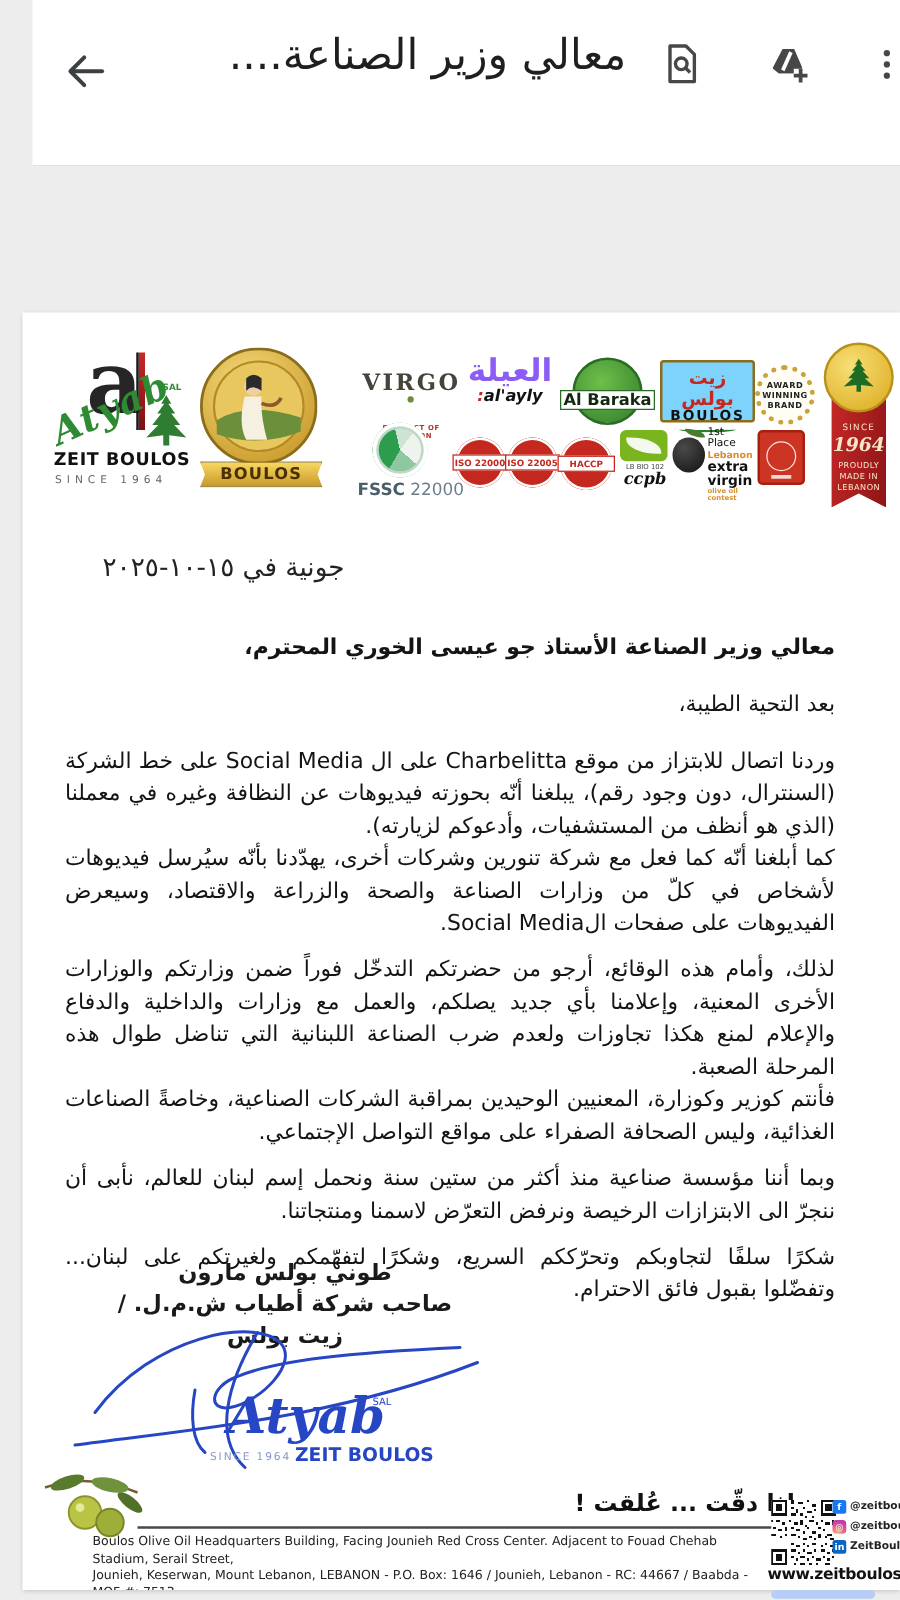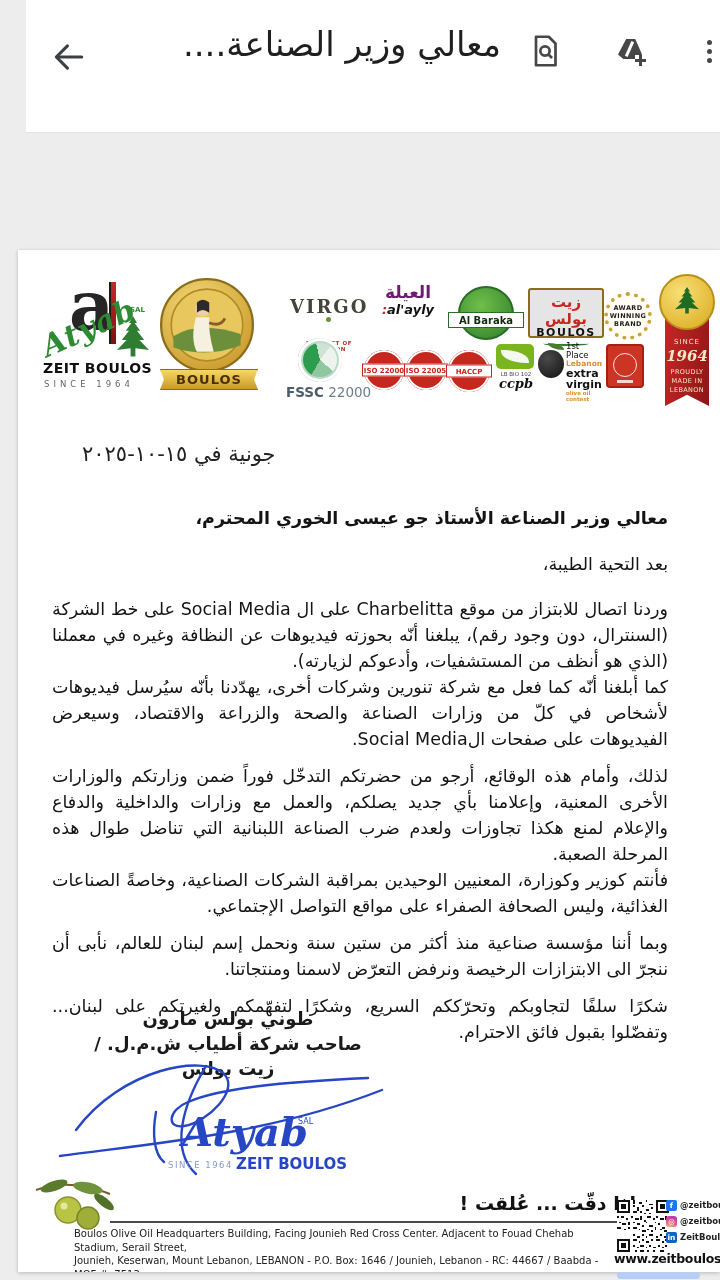--- a/index.html
+++ b/index.html
@@ -48,31 +48,31 @@
   .badge .banner { position:absolute; left:0; bottom:6px; width:98px; height:21px; background:linear-gradient(#f7d862,#c9992a); border:1px solid #8a6d1a; clip-path:polygon(0 0,100% 0,96% 50%,100% 100%,0 100%,4% 50%); display:flex; align-items:center; justify-content:center; font-size:13px; font-weight:bold; color:#4a2f00; letter-spacing:1px; }
 
   
   .virgo { left:272px; top:34px; width:78px; text-align:center; }
   .virgo .vname { font:bold 18px "DejaVu Serif", serif; color:#44443a; letter-spacing:2px; }
   .virgo .vdot { display:inline-block; width:5px; height:5px; border-radius:50%; background:#6a8f3a; vertical-align:top; margin-left:-2px; }
   .virgo .vsub { margin-top:2px; font-size:5.5px; color:#b03025; letter-spacing:.6px; font-weight:bold; }
 
   
   .alayly { left:350px; top:22px; width:80px; text-align:center; direction:rtl; }
-  .alayly .ar { font-size:17px; font-weight:bold; color:#701a75; line-height:1; }
+  .alayly .ar { font-size:25px; font-weight:bold; color:#8b5cf6; line-height:1; }
   .alayly .lat { direction:ltr; font:italic bold 13px "DejaVu Sans", sans-serif; color:#111; margin-top:1px; }
   .alayly .lat .colon { color:#c22a1e; }
 
   
   .albaraka { left:430px; top:24px; width:76px; height:54px; }
   .albaraka .disc { position:absolute; left:10px; top:0; width:56px; height:54px; border-radius:50%; background:radial-gradient(circle at 40% 35%, #6fbf4a, #2f7d2b); border:2px solid #2a6b26; }
-  .albaraka .band { position:absolute; left:0; top:26px; width:76px; height:16px; background:#fff; border:1.5px solid #2a6b26; display:flex; align-items:center; justify-content:center; font-size:10px; font-weight:bold; color:#12290f; }
-
-  
-  .bsign { left:510px; top:26px; width:76px; height:50px; background:#e5e5e5; border:2px solid #8a6d1a; border-radius:3px; text-align:center; padding-top:4px; }
+  .albaraka .band { position:absolute; left:0; top:26px; width:76px; height:16px; background:#fff; border:1.5px solid #2a6b26; display:flex; align-items:center; justify-content:center; font-size:13px; font-weight:bold; color:#12290f; }
+
+  
+  .bsign { left:510px; top:26px; width:76px; height:50px; background:#7dd3fc; border:2px solid #8a6d1a; border-radius:3px; text-align:center; padding-top:4px; }
   .bsign .ar { font-size:15px; font-weight:bold; color:#c62820; line-height:1.1; }
   .bsign .en { font-size:11px; font-weight:bold; color:#111; letter-spacing:1.5px; line-height:1.1; }
   .bsign .squig { margin:2px auto 0; width:46px; height:5px; border-bottom:2px solid #2e7d32; border-radius:50%; }
 
   
   .award { left:586px; top:30px; width:48px; height:48px; border-radius:50%; border:4px dotted #c9a33c; background:#fffdf4; display:flex; flex-direction:column; align-items:center; justify-content:center; }
   .award div { font-size:6.5px; font-weight:bold; color:#222; letter-spacing:.4px; line-height:1.25; }
 
   
   .medal { left:640px; top:12px; width:58px; height:134px; }

